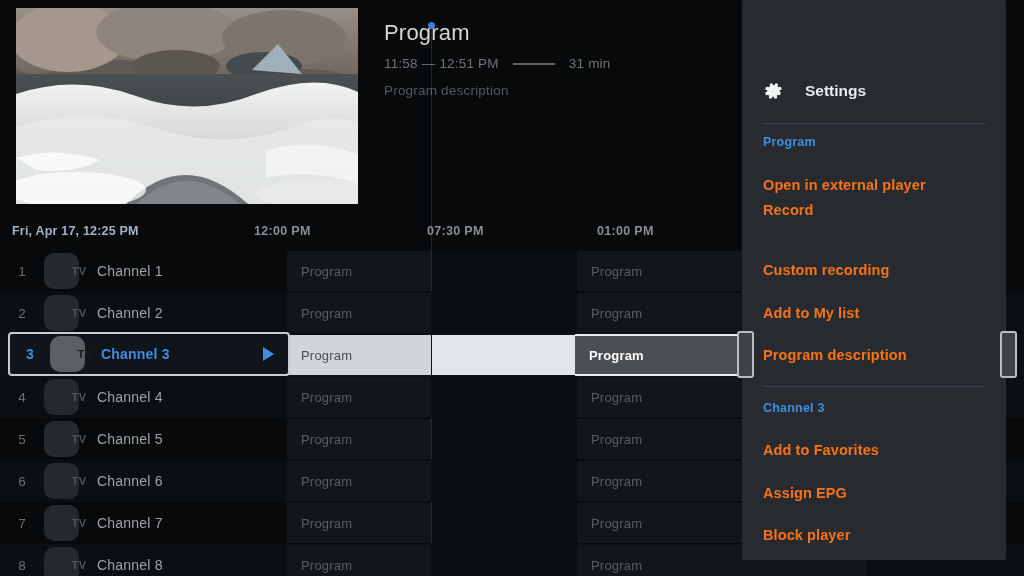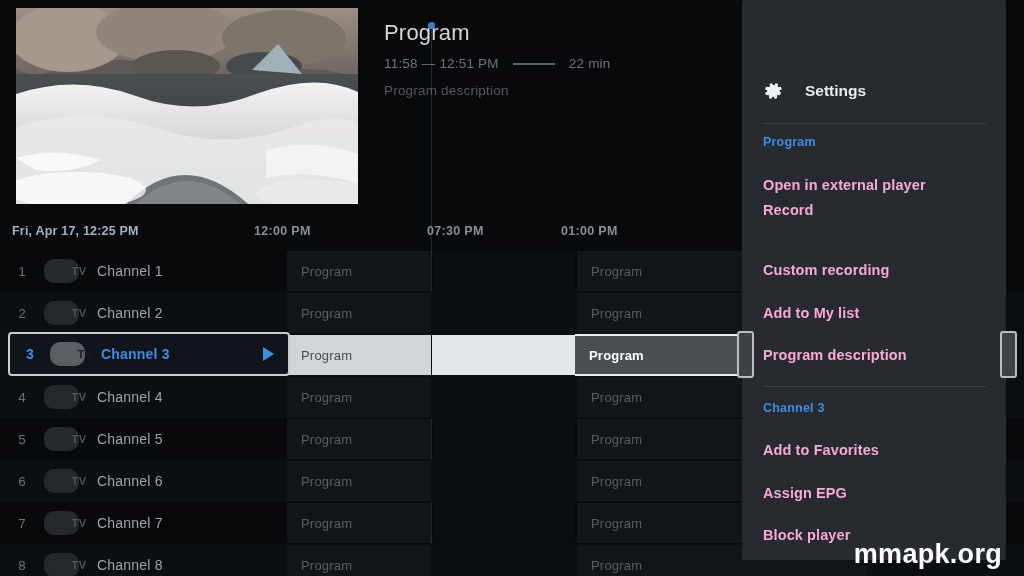--- a/index.html
+++ b/index.html
@@ -69,21 +69,21 @@
   .row {
     position: absolute; left: 0; width: 1024px; height: 42px;
     display: flex; align-items: center;
   }
   .row.alt { background: #0c0f12; }
   .ch-num {
     width: 44px; text-align: center;
     font-size: 13.5px; color: #6c7174;
   }
   .ch-logo {
-    width: 34px; height: 24px; border-radius: 10px;
+    width: 34px; height: 36px; border-radius: 10px;
     background: #26292c;
     display: flex; align-items: center; justify-content: center;
     font-size: 11px; font-weight: 700; color: #4f5558; letter-spacing: .5px; padding-left: 35px;
   }
   .ch-name {
     margin-left: 18px; font-size: 14px; color: #9ea3a6; letter-spacing: .2px;
     flex: 1;
   }
   .cells { position: absolute; left: 287px; top: 0; height: 42px; width: 737px; }
   .cell {
@@ -145,21 +145,21 @@
   .divider {
     position: absolute; left: 21px; width: 223px; height: 1px;
     background: #3b4046;
   }
   .sect-head {
     position: absolute; left: 21px;
     font-size: 12.5px; color: #3d8ee0; font-weight: 700; letter-spacing: .2px;
   }
   .menu-item {
     position: absolute; left: 21px;
-    font-size: 14.5px; color: #f9a8d4; font-weight: 700; letter-spacing: .1px;
+    font-size: 14.5px; color: #f97316; font-weight: 700; letter-spacing: .1px;
     white-space: nowrap;
   }
   .sb {
     position: absolute; width: 17px; height: 47px;
     background: #3d4247; border: 2px solid #b9bdc0; border-radius: 3px;
     z-index: 25;
   }
   .sb.left  { left: 737px;  top: 331px; }
   .sb.right { left: 1000px; top: 331px; }
 
@@ -210,31 +210,31 @@
         <ellipse cx="60" cy="182" rx="70" ry="18" fill="#fdfdfc" opacity=".75"></ellipse>
         <ellipse cx="300" cy="186" rx="60" ry="14" fill="#ececea" opacity=".7"></ellipse>
       </svg>
     </div>
 
     <div class="prog-info">
       <div class="prog-title">Program</div>
       <div class="prog-meta">
         <span>11:58 — 12:51 PM</span>
         <span class="dash"></span>
-        <span>22 min</span>
+        <span>31 min</span>
       </div>
       <div class="prog-desc">Program description</div>
     </div>
   </div>
 
   <div class="timeline">
     <div class="tl-date">Fri, Apr 17, 12:25 PM</div>
     <div class="tl-tick" style="left:254px">12:00 PM</div>
     <div class="tl-tick" style="left:427px">07:30 PM</div>
-    <div class="tl-tick" style="left:561px">01:00 PM</div>
+    <div class="tl-tick" style="left:597px">01:00 PM</div>
   </div>
   <div class="now-dot"></div>
   <div class="now-line"></div>
 
   <div class="grid">
 
     <div class="row" style="top:0px">
       <div class="ch-num">1</div>
       <div class="ch-logo">TV</div>
       <div class="ch-name">Channel 1</div>
@@ -353,14 +353,13 @@
 
     <div class="divider" style="top:386px"></div>
 
     <div class="sect-head" style="top:401px">Channel 3</div>
 
     <div class="menu-item" style="top:442px">Add to Favorites</div>
     <div class="menu-item" style="top:485px">Assign EPG</div>
     <div class="menu-item" style="top:527px">Block player</div>
   </div>
 
-  <div class="watermark">mmapk.org</div>
 </div>
 
 </body></html>

